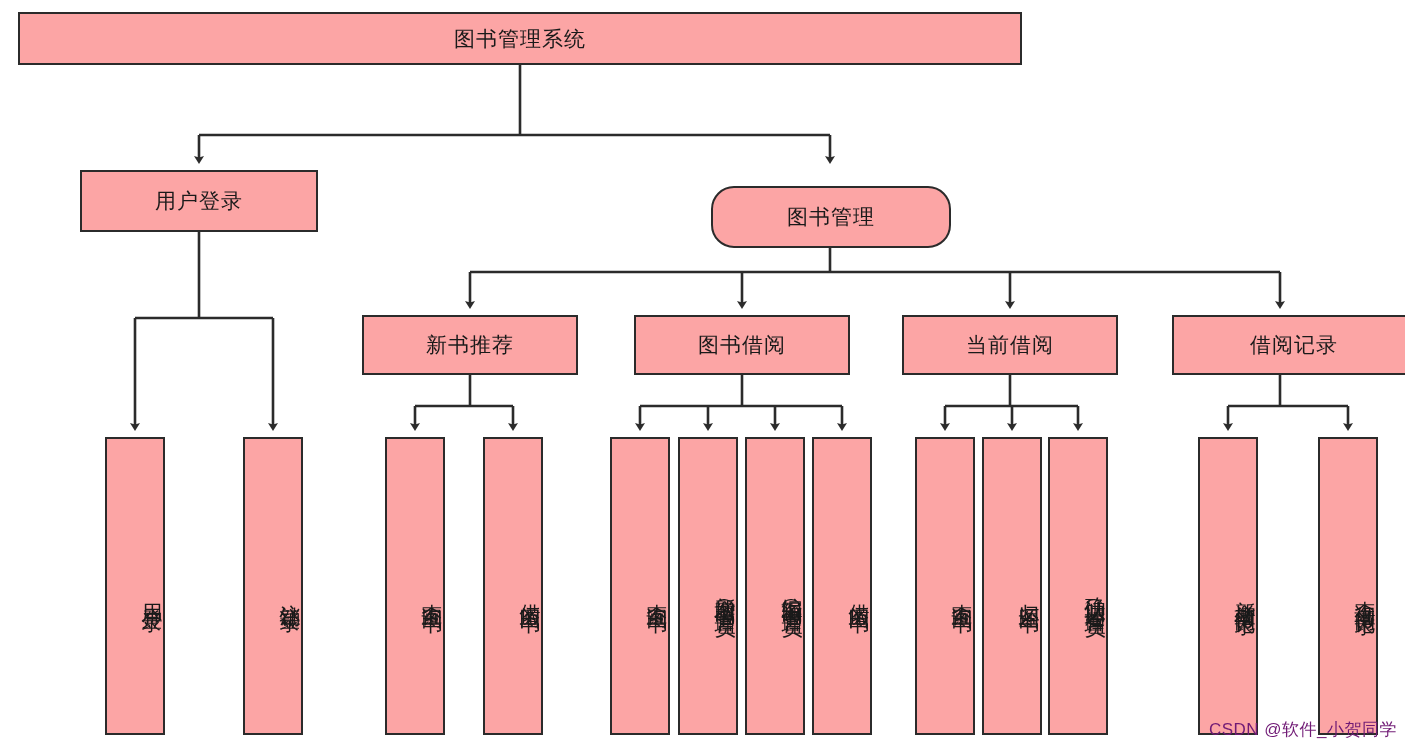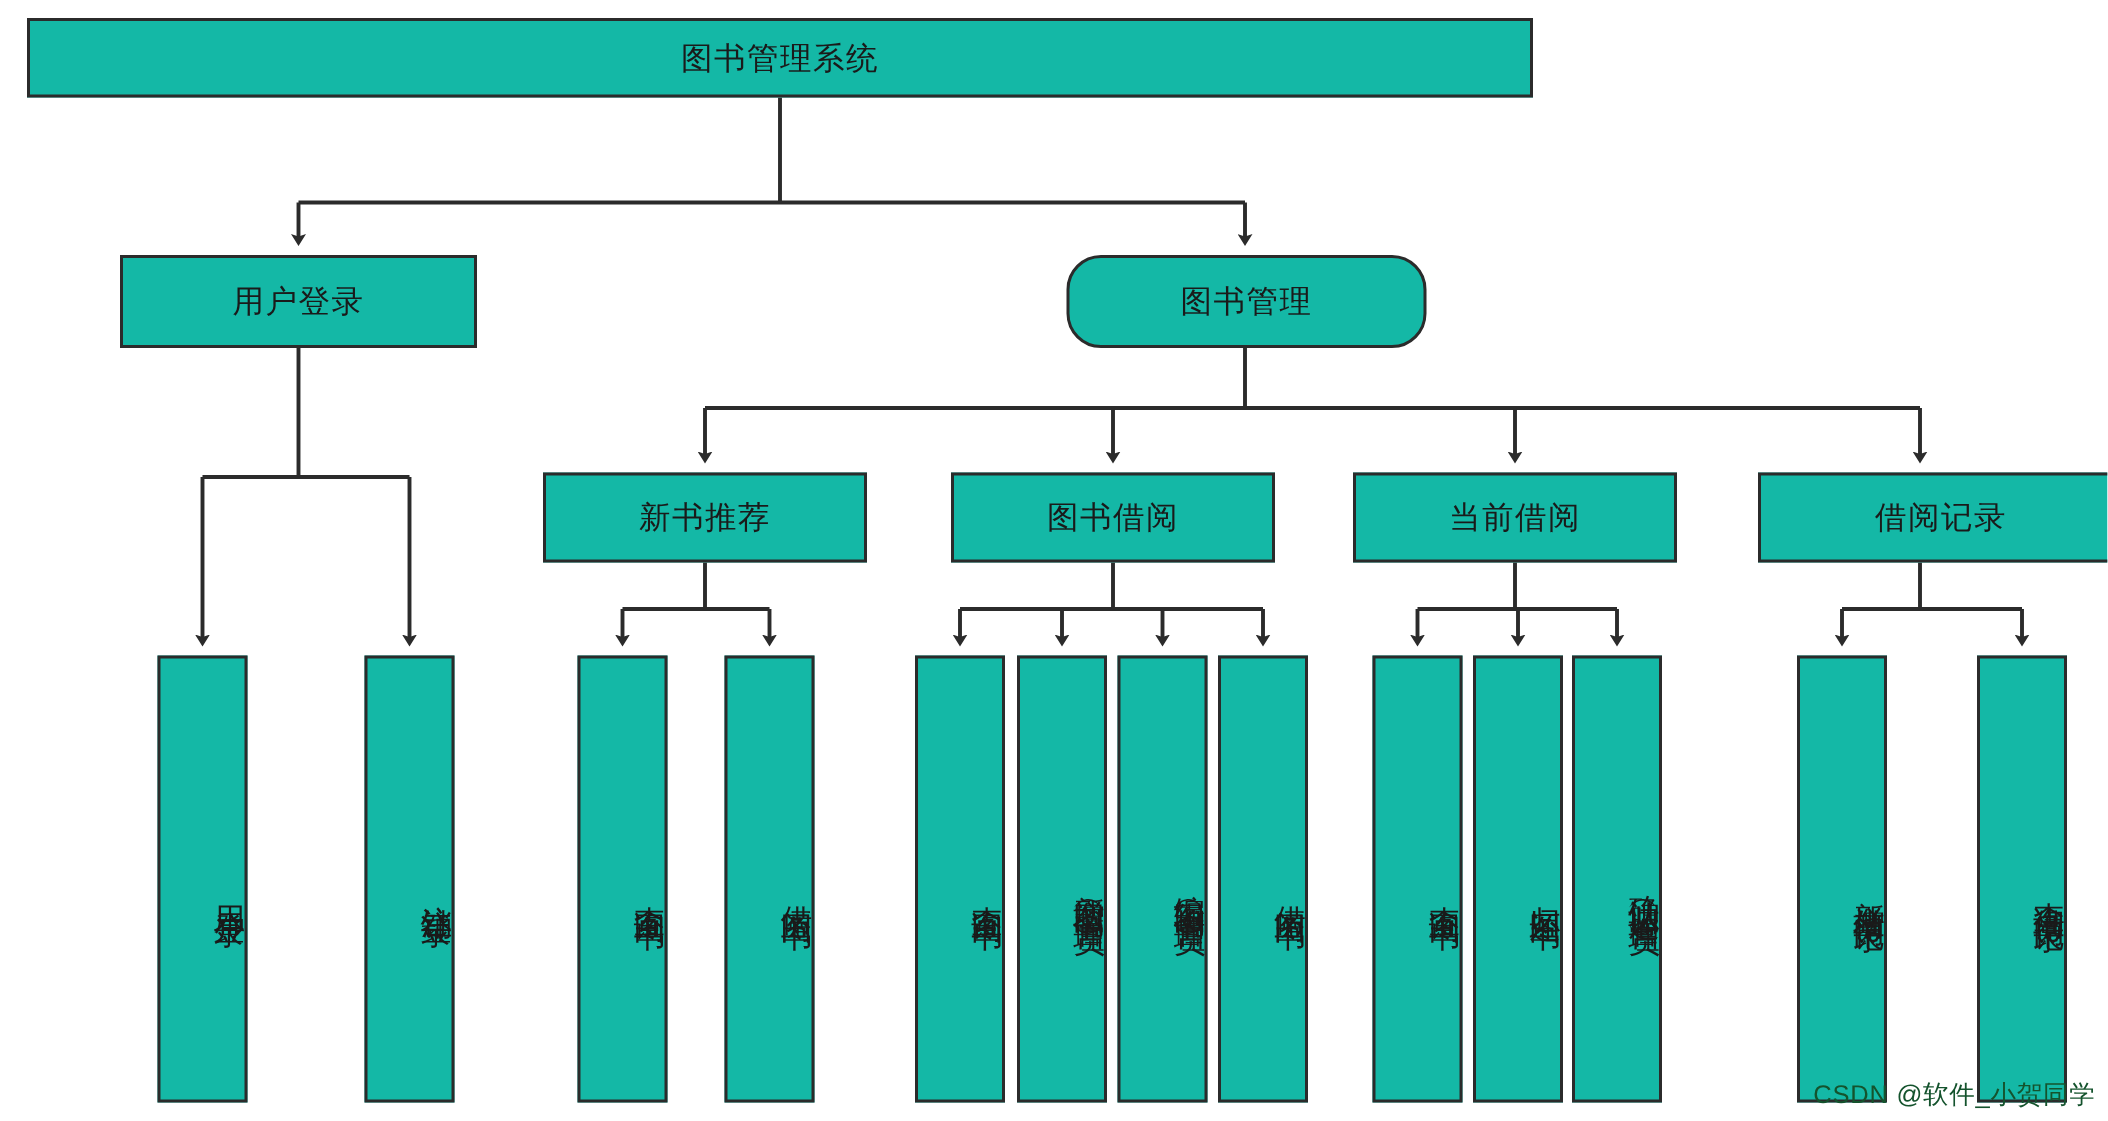--- a/index.html
+++ b/index.html
@@ -21,21 +21,21 @@
     position: absolute;
     left: 0;
     top: 0;
     width: 1405px;
     height: 747px;
     pointer-events: none;
   }
   .node {
     position: absolute;
     box-sizing: border-box;
-    background: #14b8a6;
+    background: #fca5a5;
     border: 2px solid #2b2b2b;
     display: flex;
     align-items: center;
     justify-content: center;
     color: #1a1a1a;
     text-align: right;
   }
   .node.horiz {
     font-size: 21px;
     letter-spacing: 1px;
@@ -53,21 +53,21 @@
   .node.vert .vlabel {
     writing-mode: vertical-rl;
     text-orientation: upright;
     white-space: nowrap;
   }
   #watermark {
     position: absolute;
     right: 8px;
     bottom: 6px;
     font-size: 17px;
-    color: #14532d;
+    color: #701a75;
     letter-spacing: 0.5px;
     white-space: nowrap;
   }
 </style>
 </head>
 <body>
 
 <div id="canvas">
 
   <svg id="edges" viewBox="0 0 1405 747" xmlns="http://www.w3.org/2000/svg">
@@ -120,21 +120,21 @@
     </g>
   </svg>
 
   <div class="node horiz" style="left:18px; top:12px; width:1004px; height:53px;">
     <span>图书管理系统</span>
   </div>
 
   <div class="node horiz" style="left:80px; top:170px; width:238px; height:62px;">
     <span>用户登录</span>
   </div>
-  <div class="node horiz" style="left:711px; top:170px; width:240px; height:62px;border-radius:23px;">
+  <div class="node horiz" style="left:711px; top:186px; width:240px; height:62px;border-radius:23px;">
     <span>图书管理</span>
   </div>
 
   <div class="node horiz" style="left:362px; top:315px; width:216px; height:60px;">
     <span>新书推荐</span>
   </div>
   <div class="node horiz" style="left:902px; top:315px; width:216px; height:60px;">
     <span>当前借阅</span>
   </div>
   <div class="node horiz" style="left:634px; top:315px; width:216px; height:60px;">

